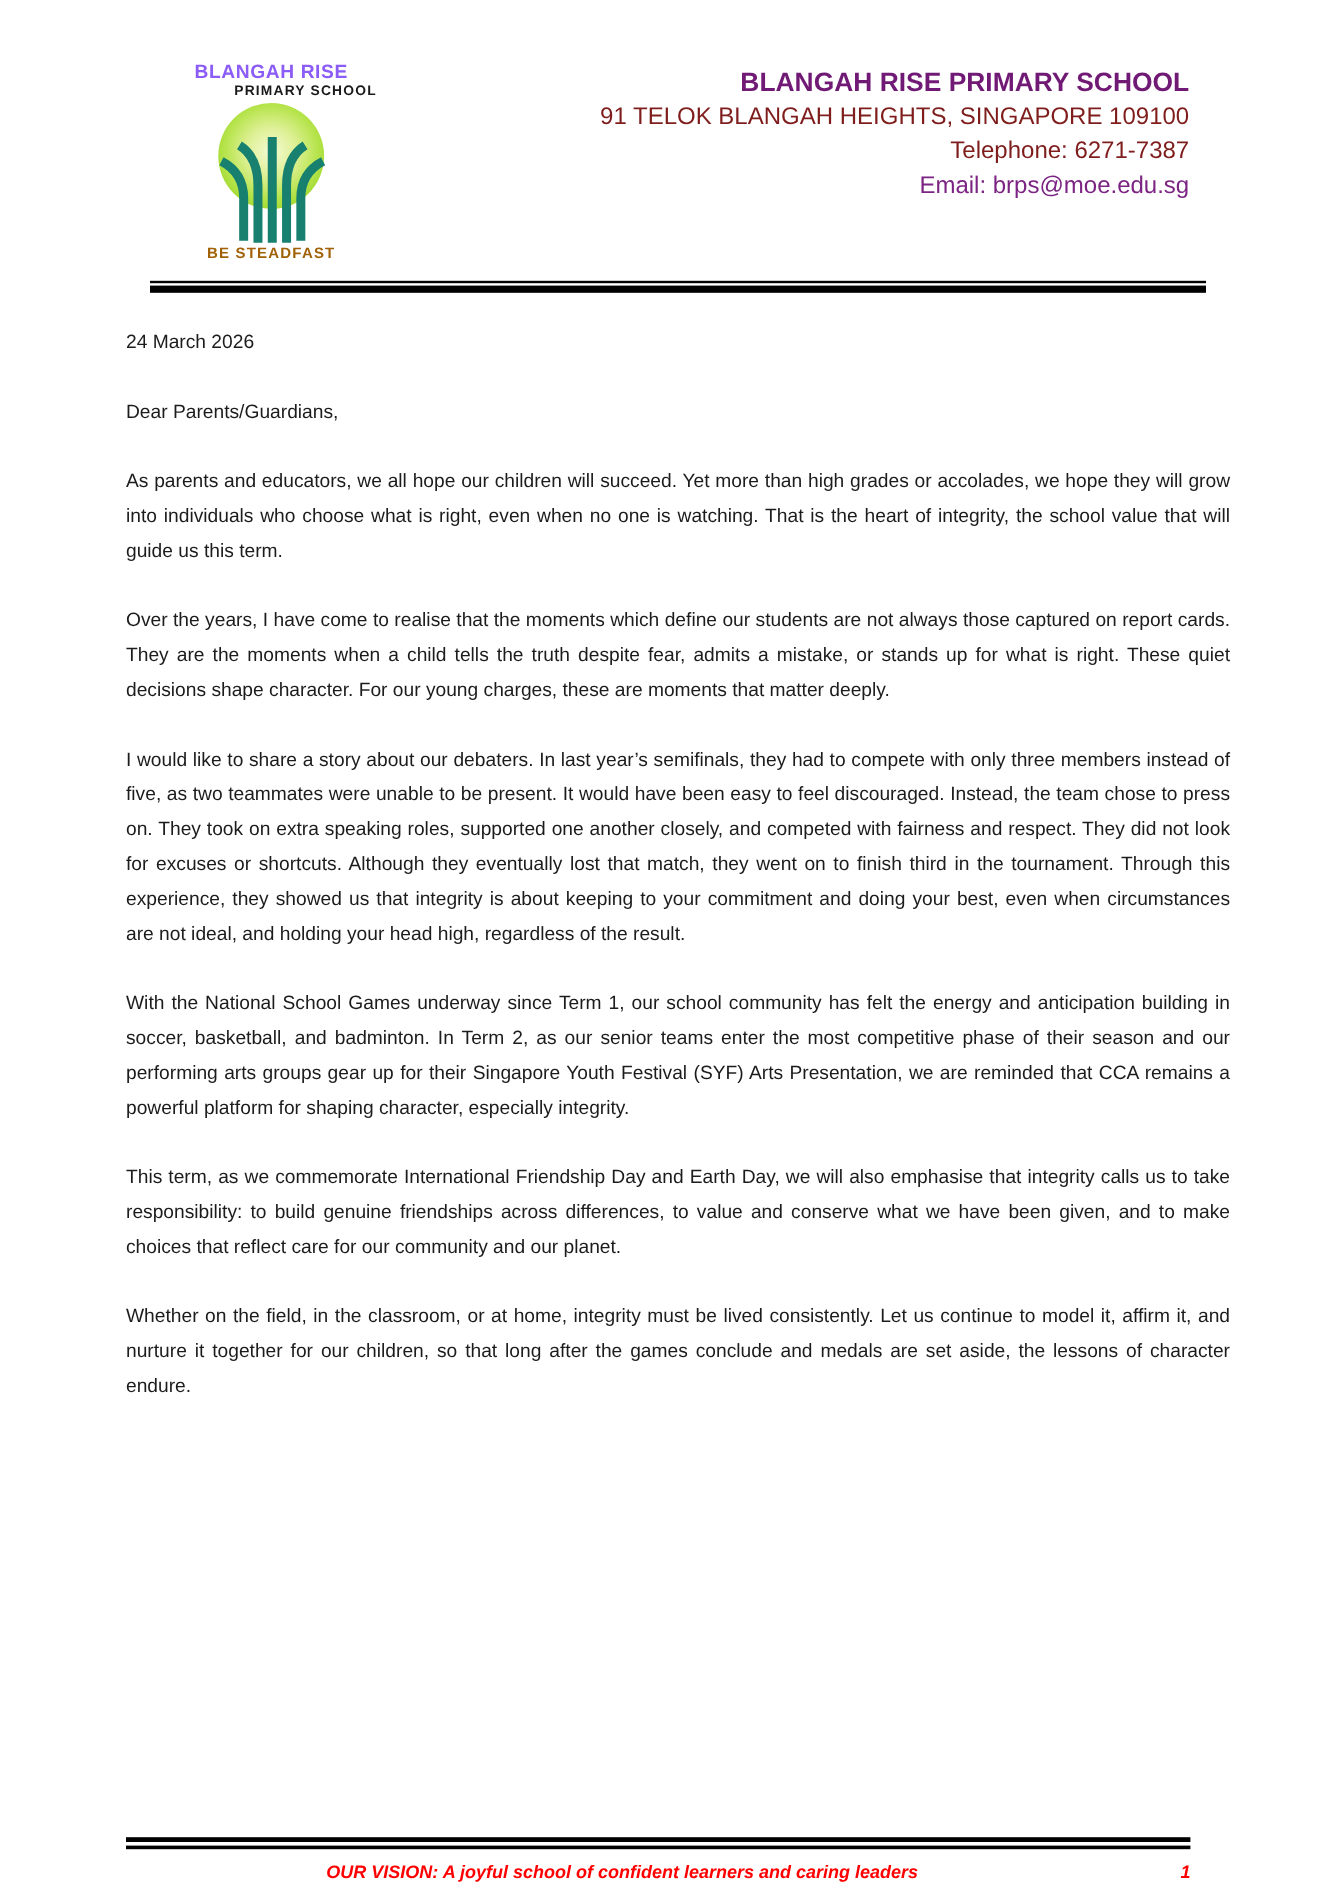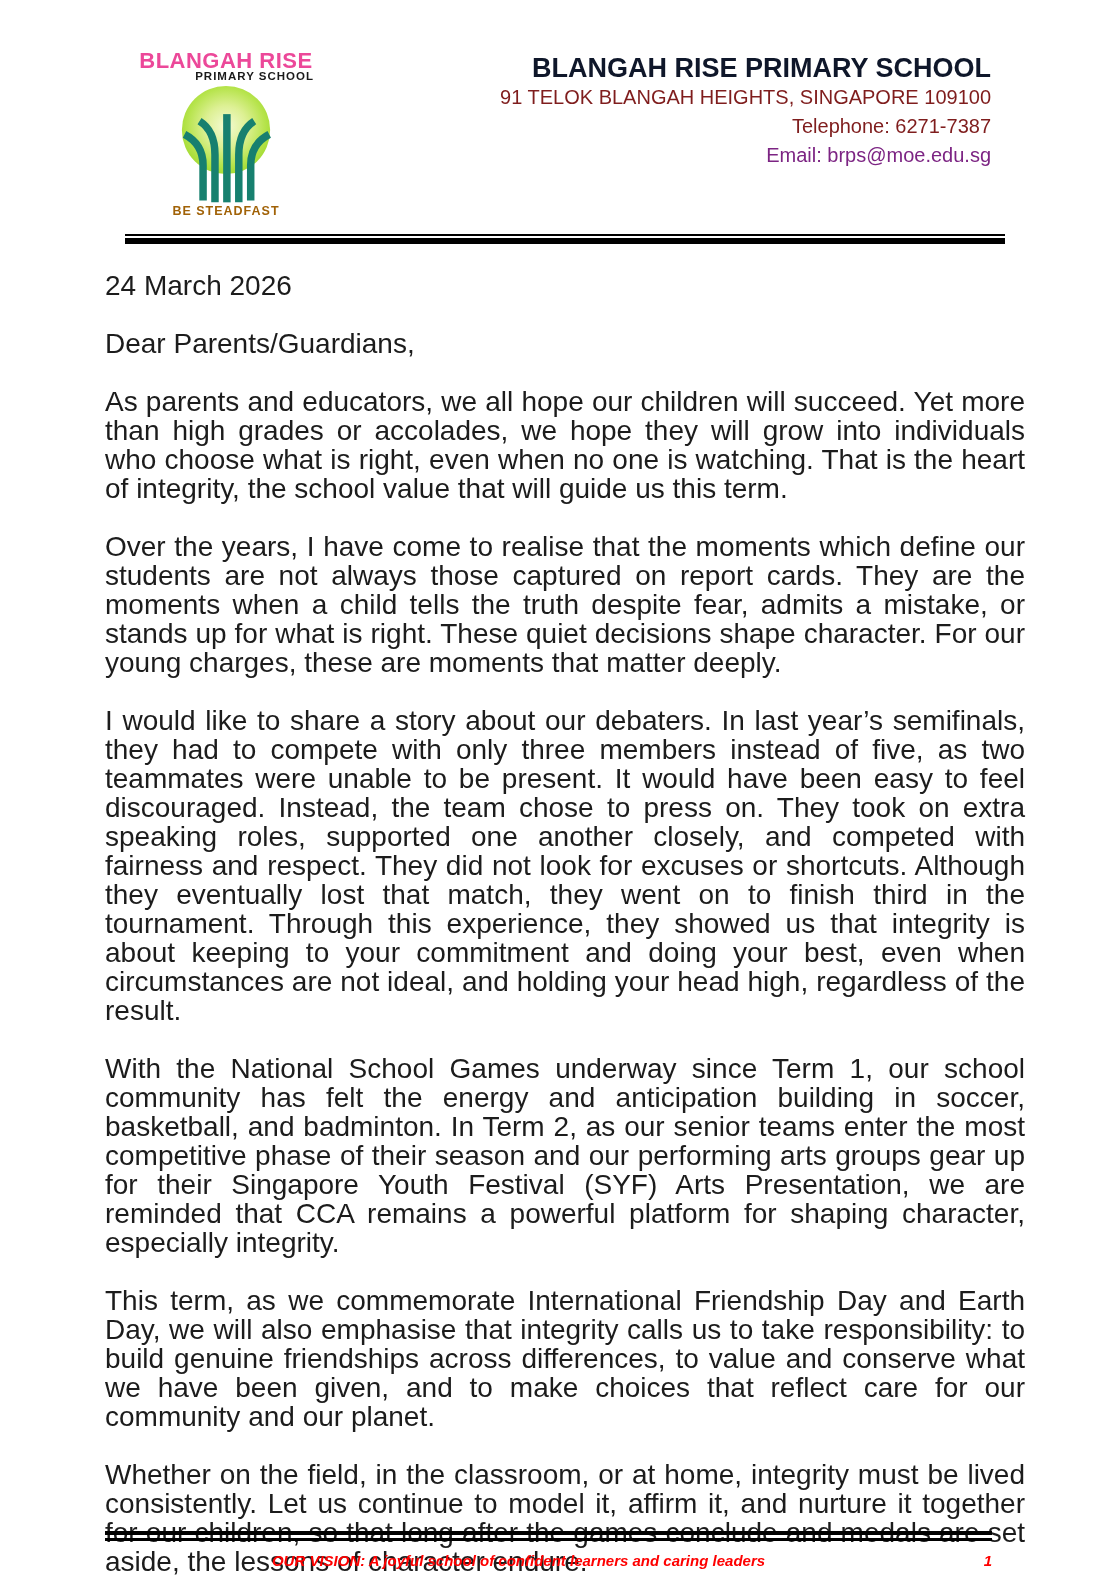--- a/index.html
+++ b/index.html
@@ -24,23 +24,23 @@
     justify-content: space-between;
     align-items: flex-start;
   }
   .logo-block {
     margin-left: 33px;
     width: 176px;
     text-align: center;
     flex: 0 0 auto;
   }
   .logo-title {
-    font-size: 22px;
+    font-size: 16px;
     font-weight: bold;
-    color: #ec4899;
+    color: #8b5cf6;
     letter-spacing: 0.5px;
     line-height: 18px;
   }
   .logo-subtitle {
     font-size: 11.5px;
     font-weight: bold;
     color: #1a1a1a;
     letter-spacing: 1px;
     line-height: 13px;
     text-align: right;
@@ -54,38 +54,38 @@
     margin-top: -2px;
   }
   .contact-block {
     text-align: right;
     padding-right: 34px;
     padding-top: 2px;
     line-height: 29px;
     font-size: 20px;
     flex: 1 1 auto;
   }
-  .contact-name { font-weight: bold; color: #0f172a; font-size: 27px; text-align: right; }
+  .contact-name { font-weight: bold; color: #701a75; font-size: 22px; text-align: right; }
   .contact-gray { color: #7f1d1d; }
   .contact-purple { color: #7c2483; text-decoration: none; display: block; }
   
   .header-rule {
     margin: 16px 20px 0 20px;
     border-top: 2px solid #000000;
   }
   .header-rule .thick {
     margin-top: 2px;
     height: 6px;
     background: #000000;
   }
   
   .letter-body { margin-top: 27px; }
   .letter-body p {
     margin: 0 0 29px 0;
-    font-size: 28px;
+    font-size: 16px;
     line-height: 29px;
     text-align: justify;
     color: #1c1c1c;
   }
   .letter-body p.no-justify { text-align: left; }
   
   .page-footer {
     position: absolute;
     left: 105px;
     right: 112px;

